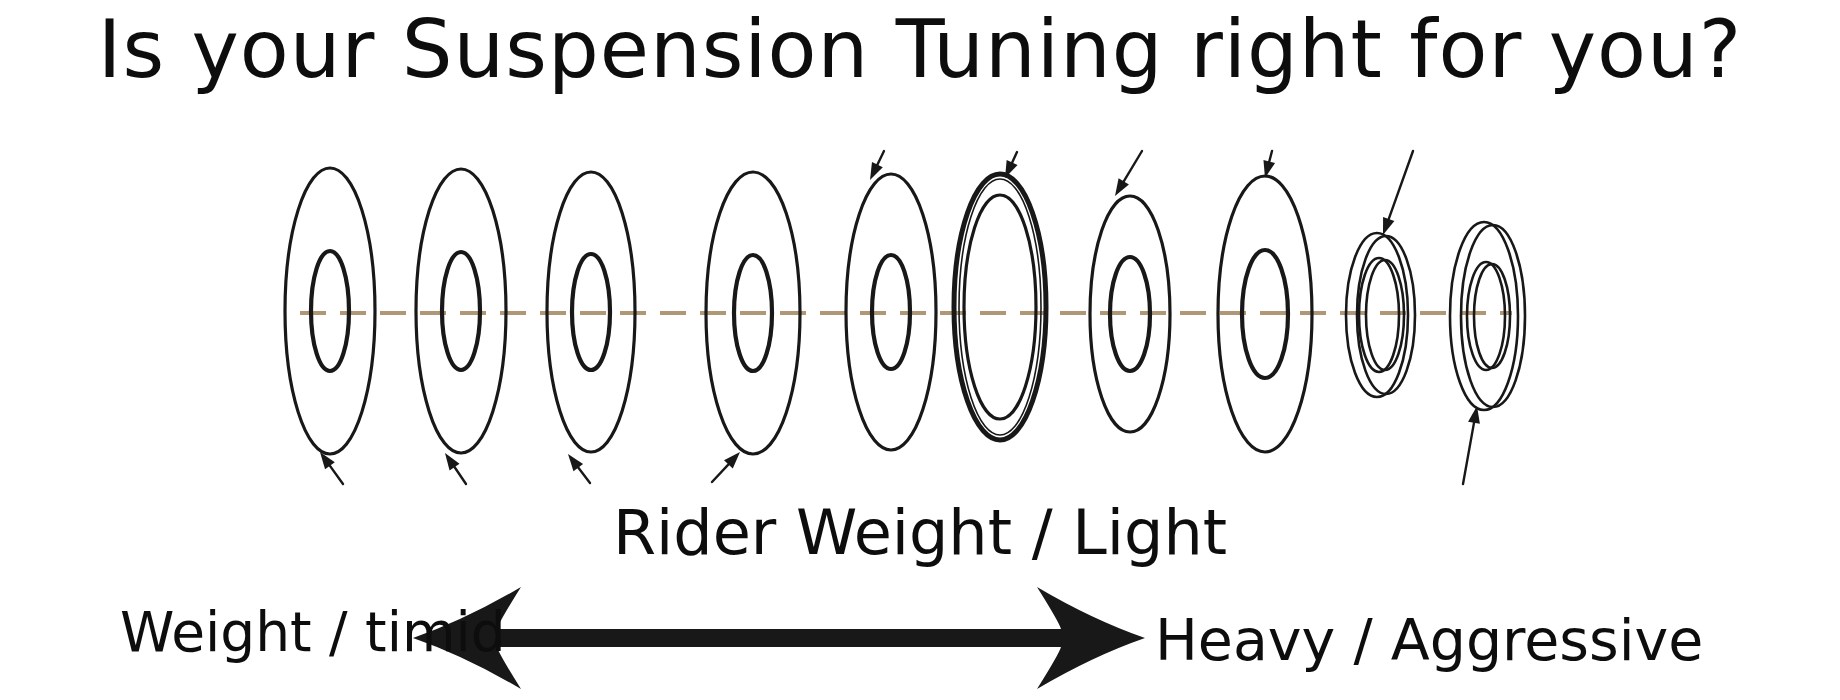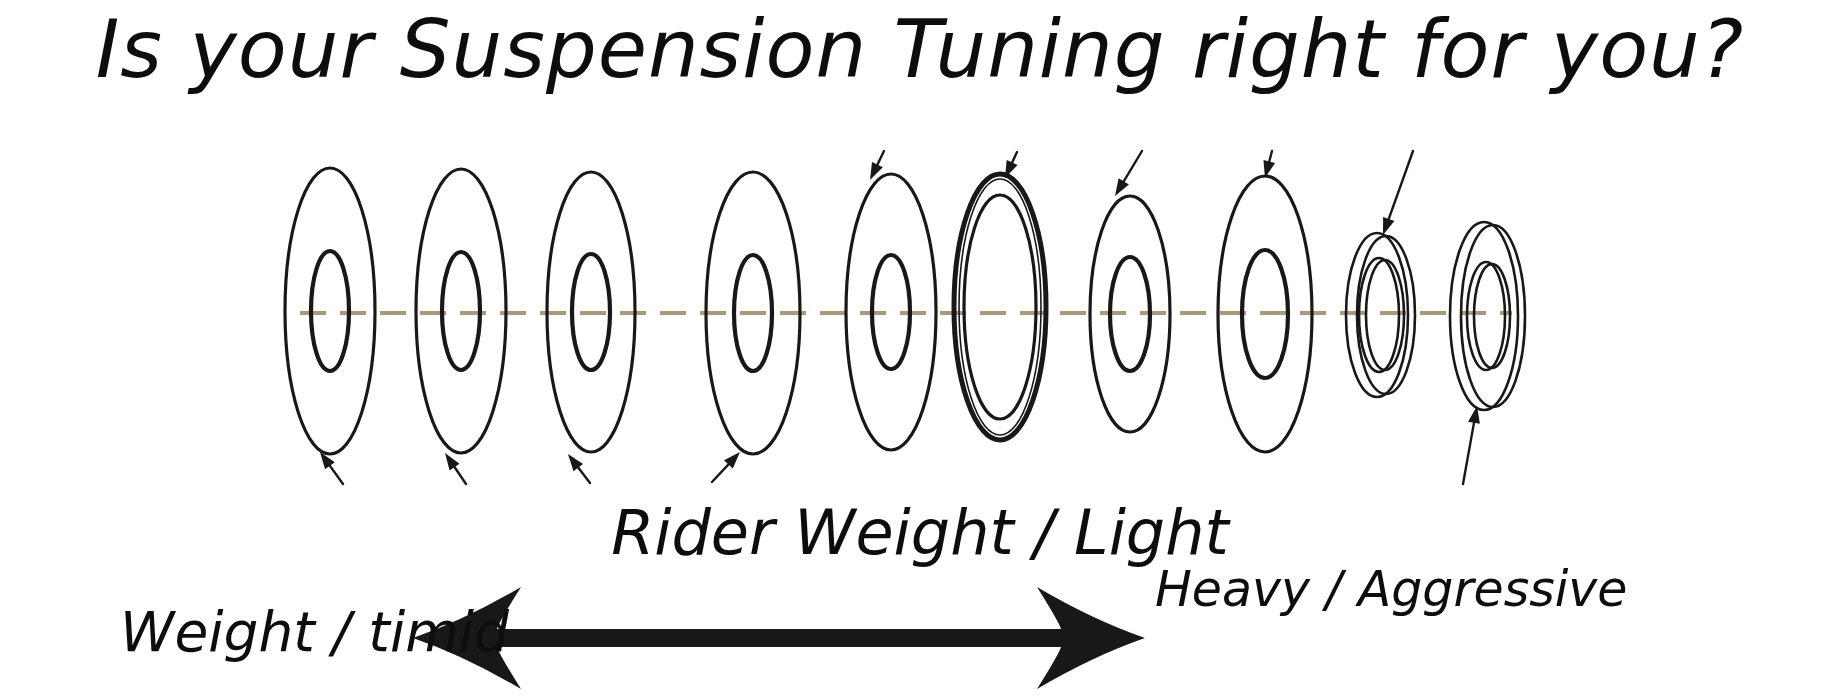--- a/index.html
+++ b/index.html
@@ -3,43 +3,42 @@
 <meta charset="utf-8">
 <style>
   html,body{margin:0;padding:0;}
   body{
     width:1840px;height:700px;position:relative;overflow:hidden;
     background:#ffffff;
     font-family:"DejaVu Sans", sans-serif;
   }
   .hand{
     position:absolute;
-    font-style:italic;
     color:#0d0d0d;
     white-space:nowrap;
     line-height:1;
   }
   .title{
     left:0;right:0;top:10px;
     text-align:center;
     font-size:80px;
     letter-spacing:1px;
   }
   .axis-label{
     left:0;right:0;top:502px;
     text-align:center;
     font-size:62px;
   }
   .left-label{
     left:120px;top:605px;
     font-size:55px;
   }
   .right-label{
-    left:1155px;top:565px;
-    font-size:49px;
+    left:1155px;top:612px;
+    font-size:57px;
   }
   #diagram-svg{position:absolute;left:0;top:0;}
 </style>
 </head>
 <body>
 
 <svg id="diagram-svg" width="1840" height="700" viewBox="0 0 1840 700">
     <line x1="300" y1="313" x2="1512" y2="313" stroke="#b09876" stroke-width="4" stroke-dasharray="26 14"></line>
     <g>
       <ellipse cx="330" cy="311" rx="45" ry="143" fill="none" stroke="#181818" stroke-width="3.2"></ellipse>

